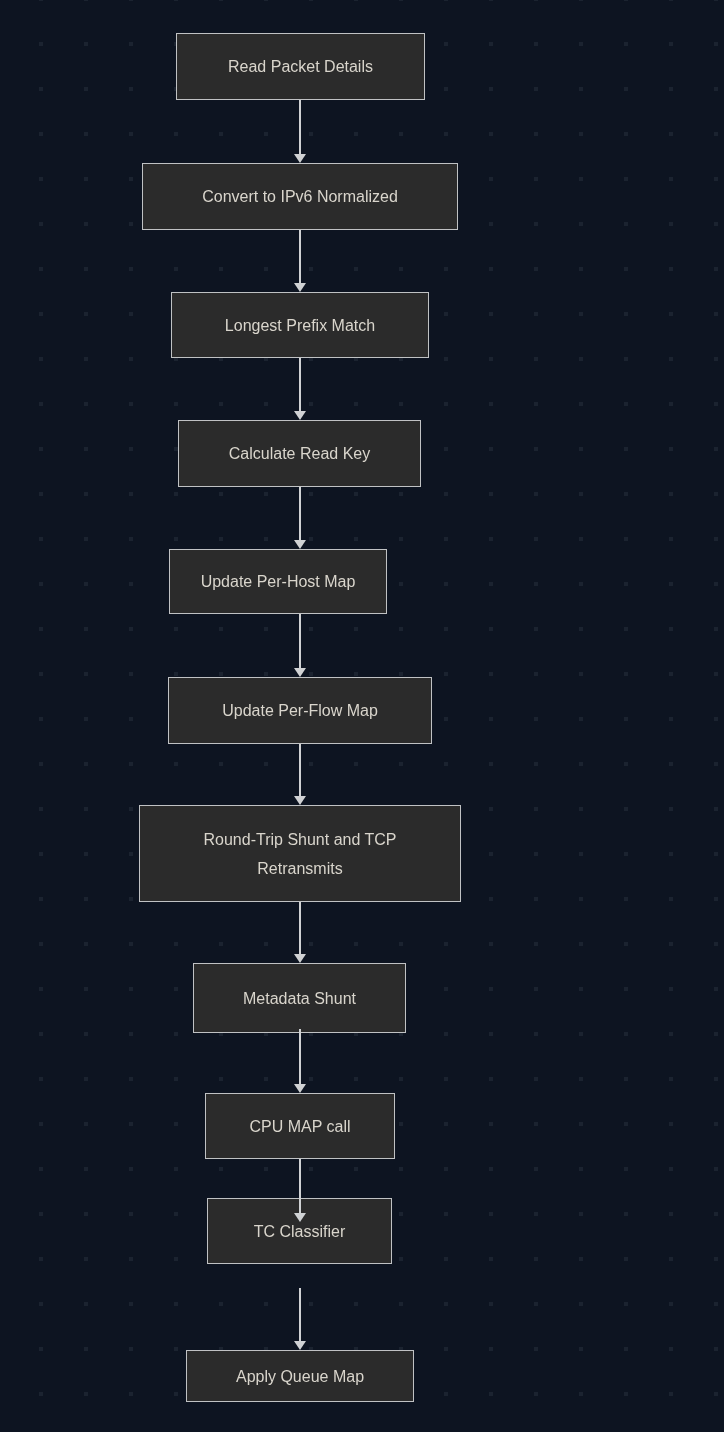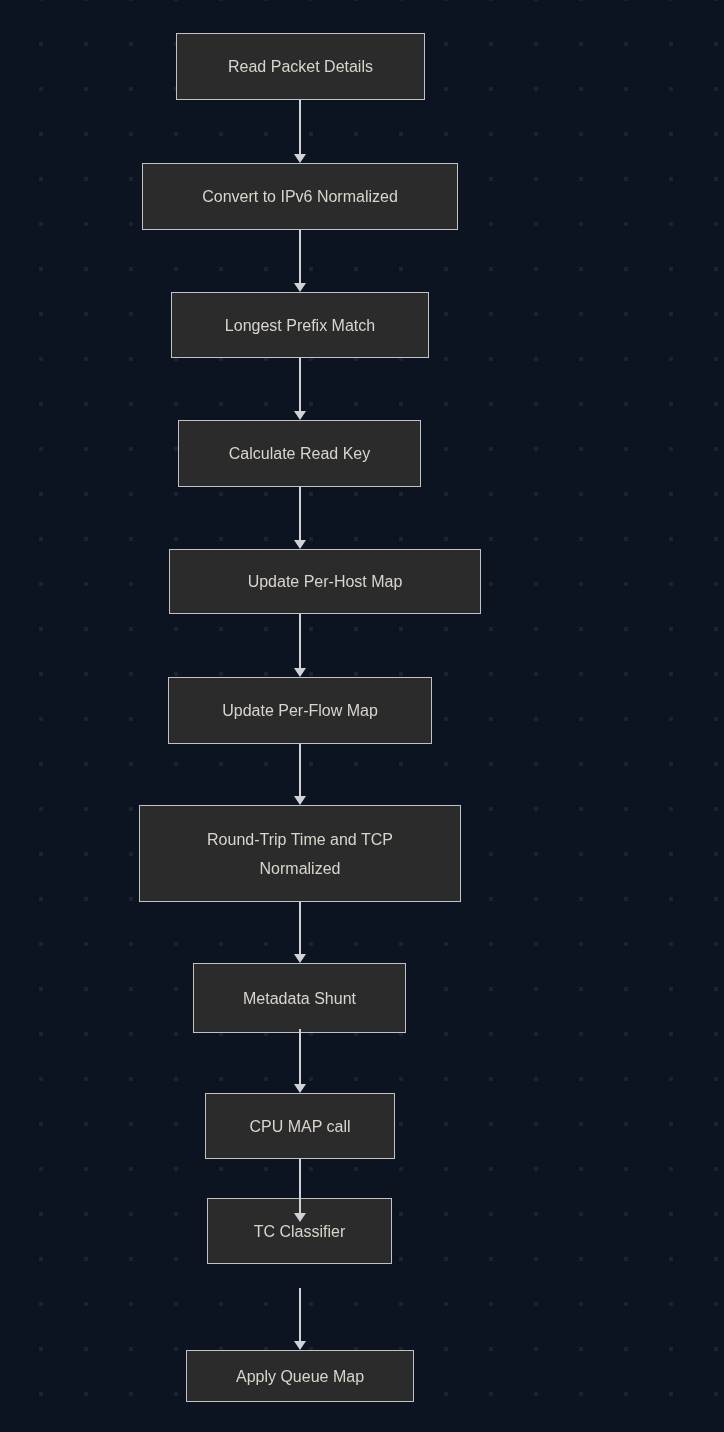--- a/index.html
+++ b/index.html
@@ -68,30 +68,30 @@
   </div>
 
   <div class="node" style="left:171px;top:292px;width:258px;height:66px">
     <span>Longest Prefix Match</span>
   </div>
 
   <div class="node" style="left:178px;top:420px;width:243px;height:67px">
     <span>Calculate Read Key</span>
   </div>
 
-  <div class="node" style="left:169px;top:549px;width:312px;height:65px">
+  <div class="node" style="left:169px;top:549px;width:218px;height:65px">
     <span>Update Per-Host Map</span>
   </div>
 
   <div class="node" style="left:168px;top:677px;width:264px;height:67px">
     <span>Update Per-Flow Map</span>
   </div>
 
   <div class="node" style="left:139px;top:805px;width:322px;height:97px">
-    <span class="wrap-label">Round-Trip Time and TCP Normalized</span>
+    <span class="wrap-label">Round-Trip Shunt and TCP Retransmits</span>
   </div>
 
   <div class="node" style="left:193px;top:963px;width:213px;height:70px">
     <span>Metadata Shunt</span>
   </div>
 
   <div class="node" style="left:205px;top:1093px;width:190px;height:66px">
     <span>CPU MAP call</span>
   </div>
 

